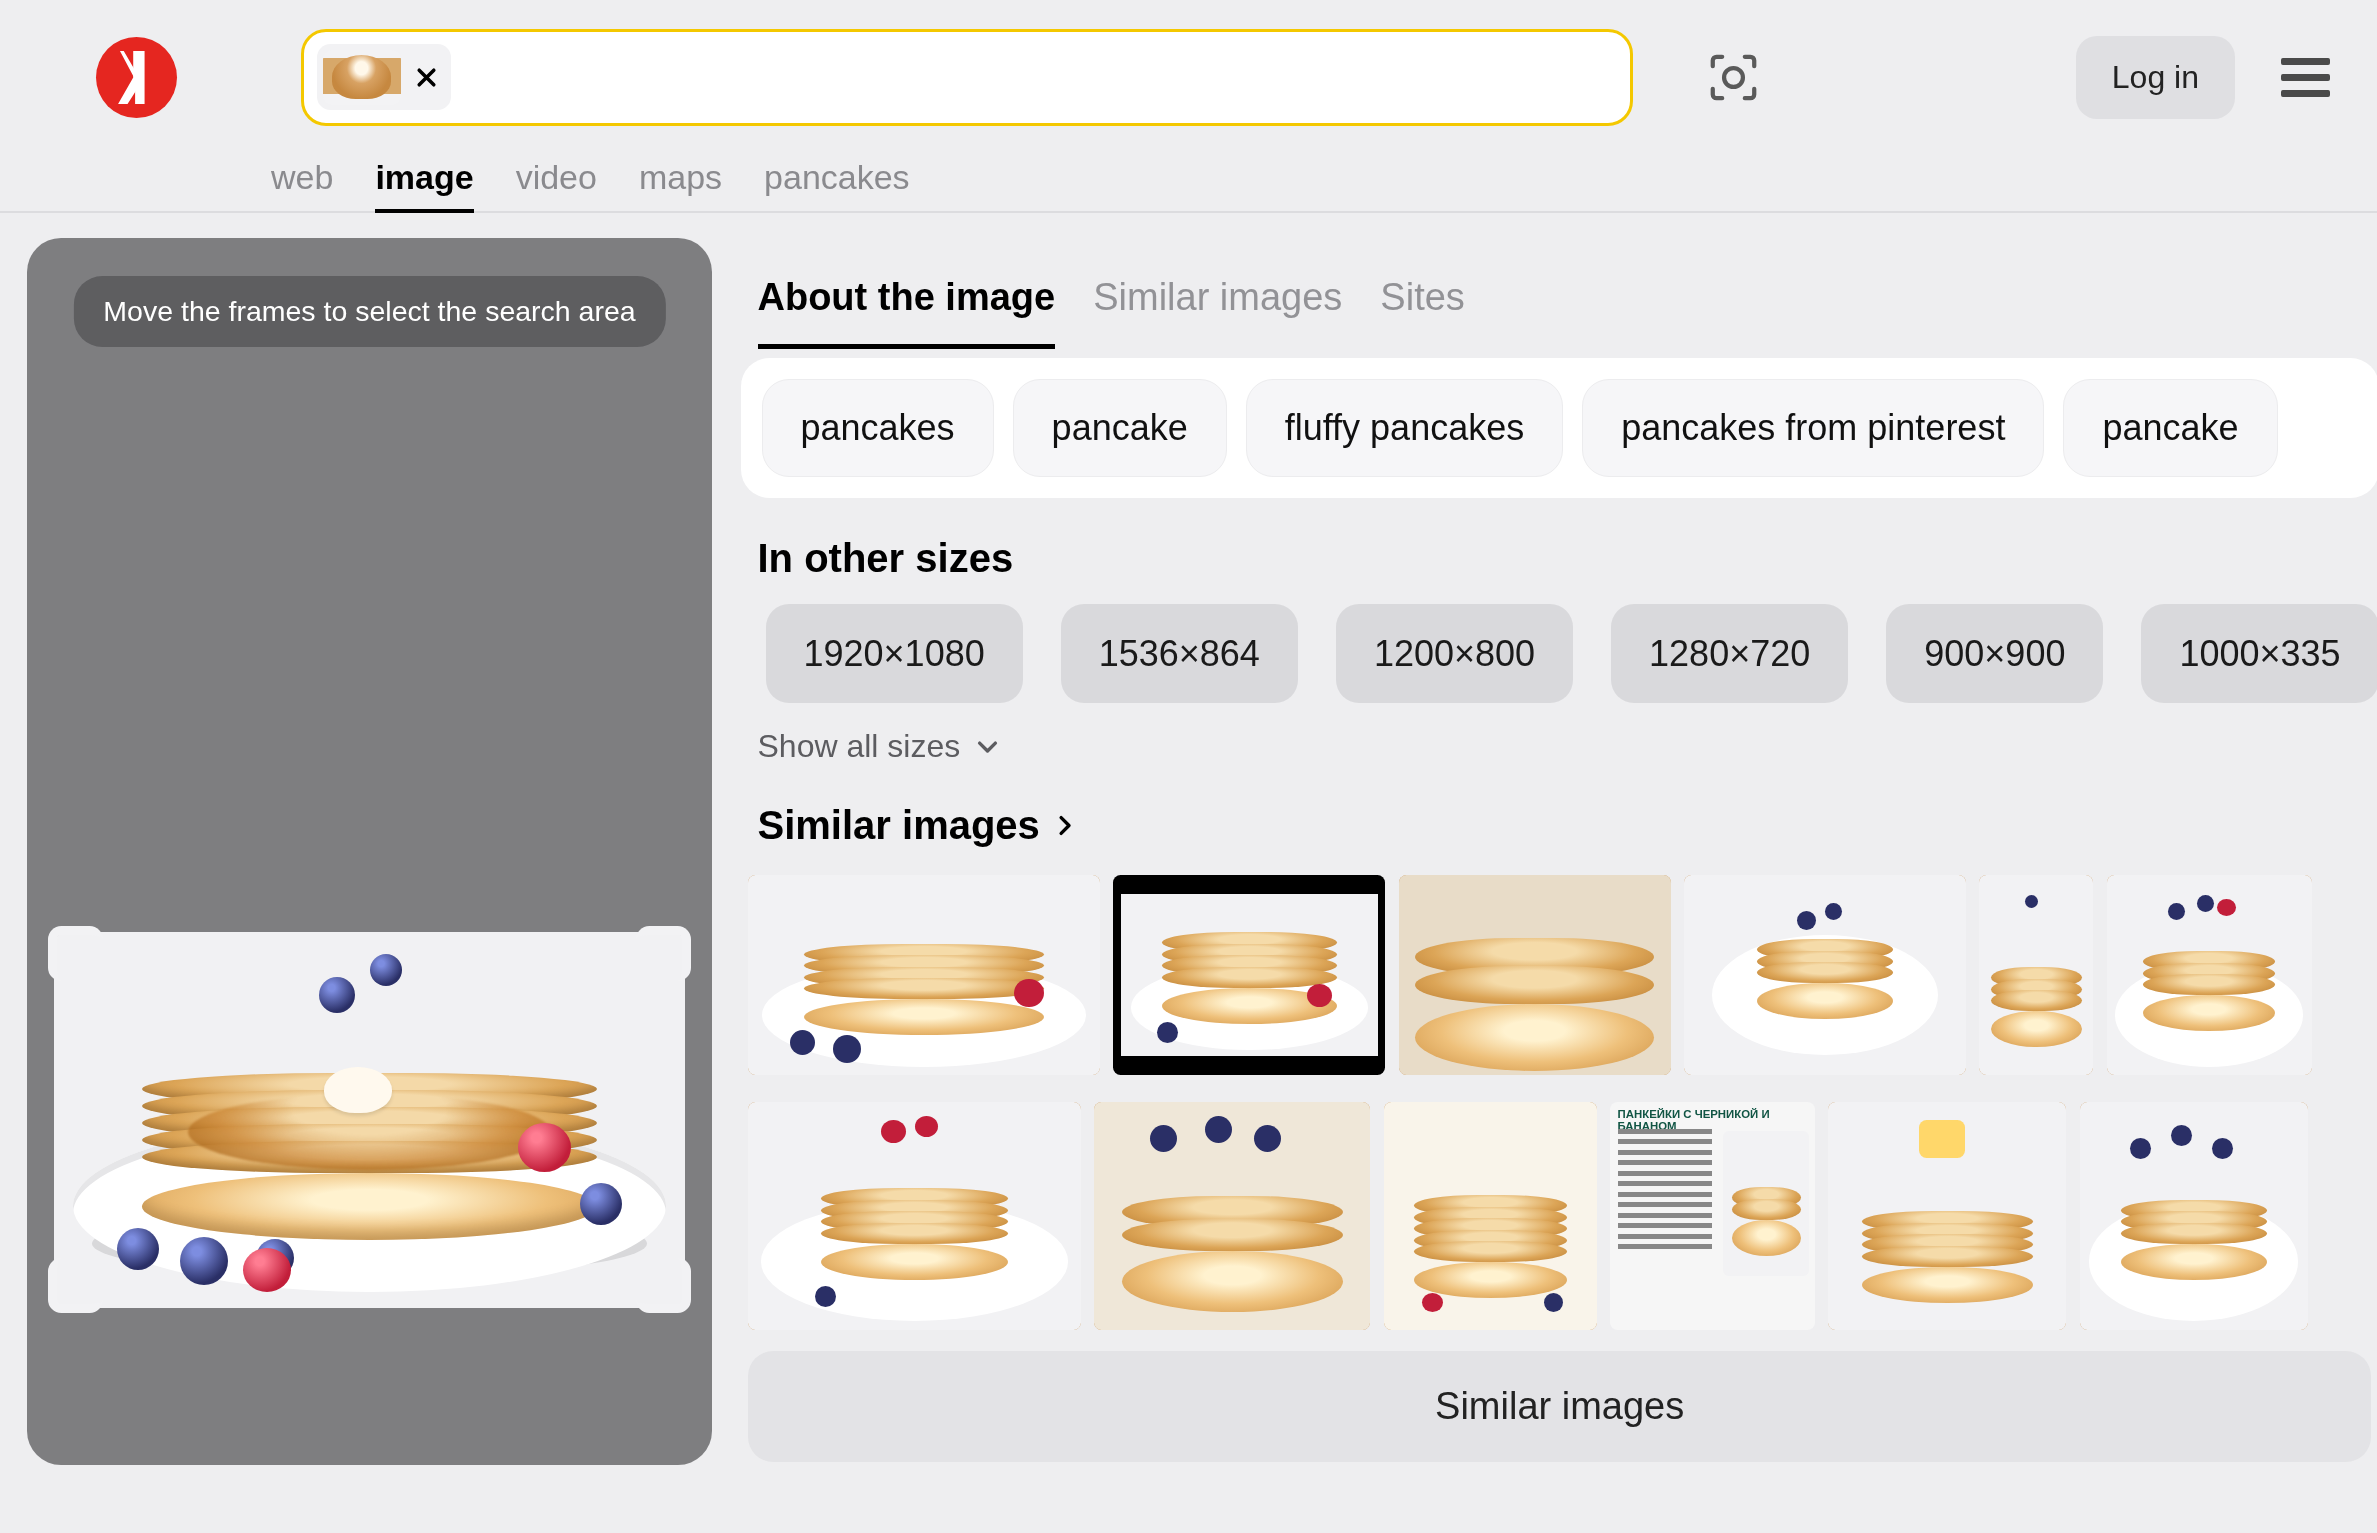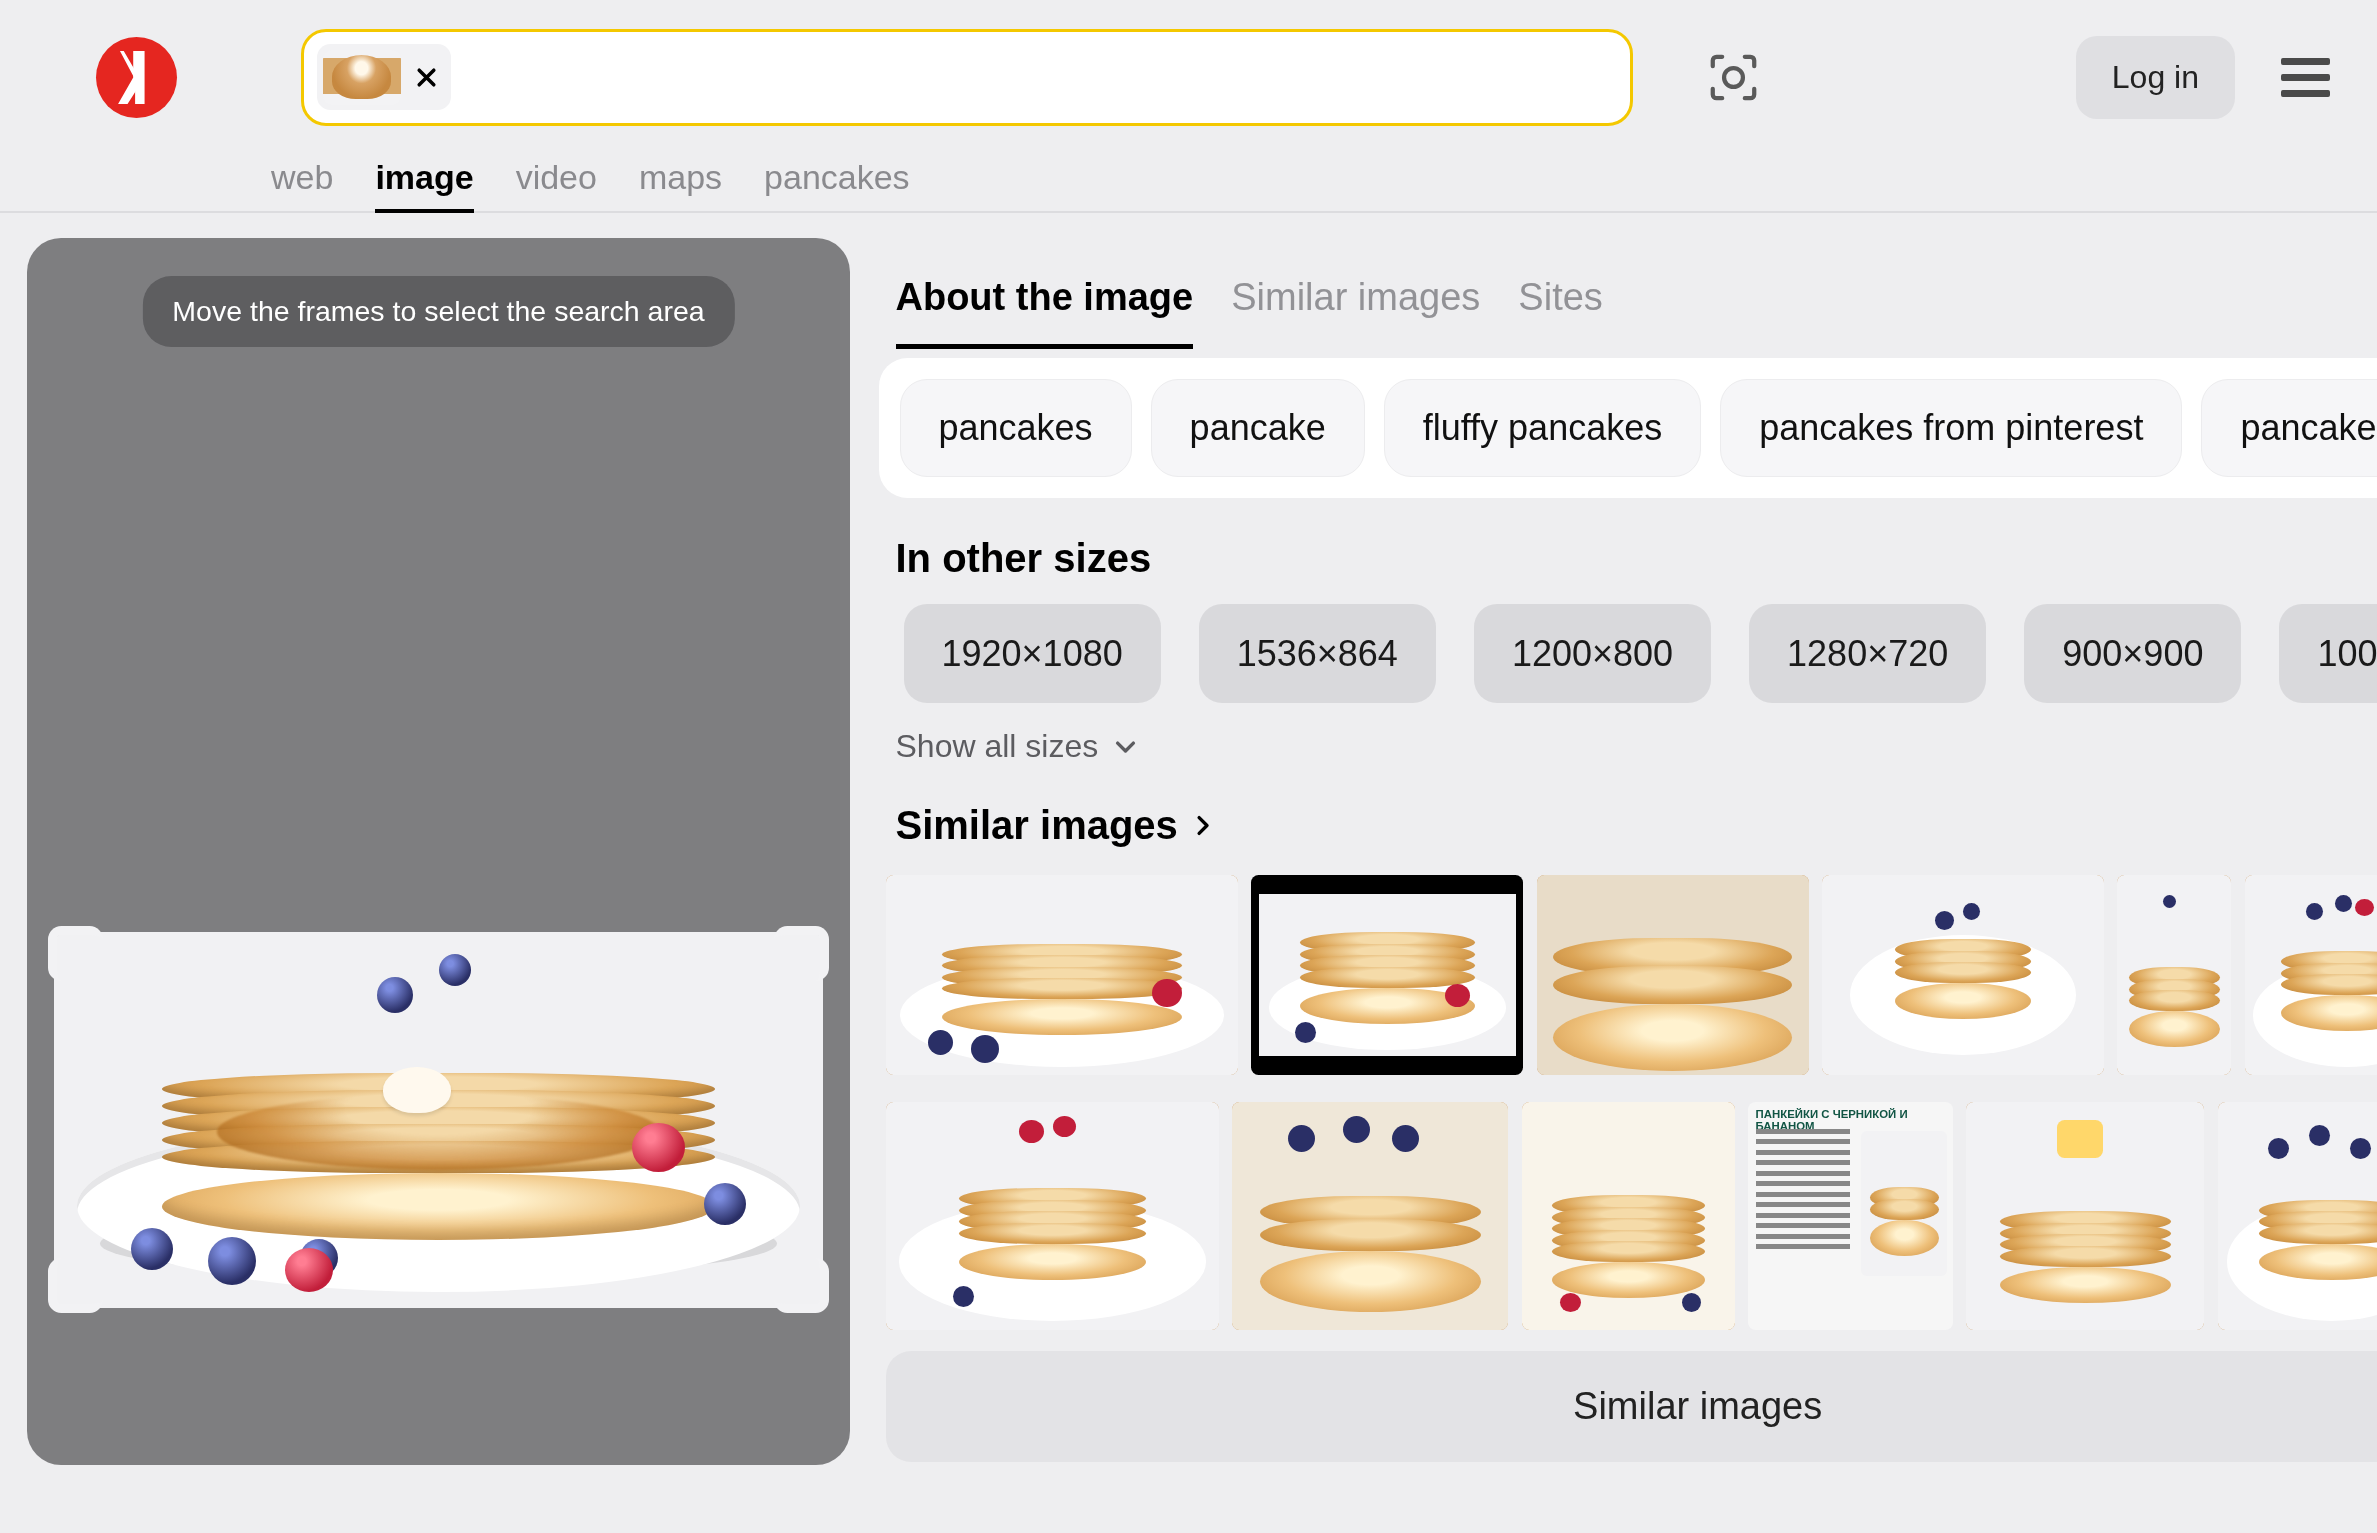--- a/index.html
+++ b/index.html
@@ -83,21 +83,21 @@
 }
 .tab { color: #8a8a8e; cursor: pointer; padding-bottom: 12px; }
 .tab.active { color: #000; font-weight: 600; border-bottom: 4.8px solid #000; }
 .divider { height: 1.9px; background: #dcdcdf; margin-top: -1.9px; }
 .main {
   display: flex;
   gap: 28.5px;
   padding: 25px 23px 0 27px;
 }
 .crop-panel {
-  width: 823px;
+  width: 685px;
   height: 1227px;
   background: #7e7e80;
   border-radius: 34px;
   position: relative;
   flex-shrink: 0;
 }
 .hint-pill {
   position: absolute;
   top: 38px; left: 50%; transform: translateX(-50%);
   background: #5e5e60;

